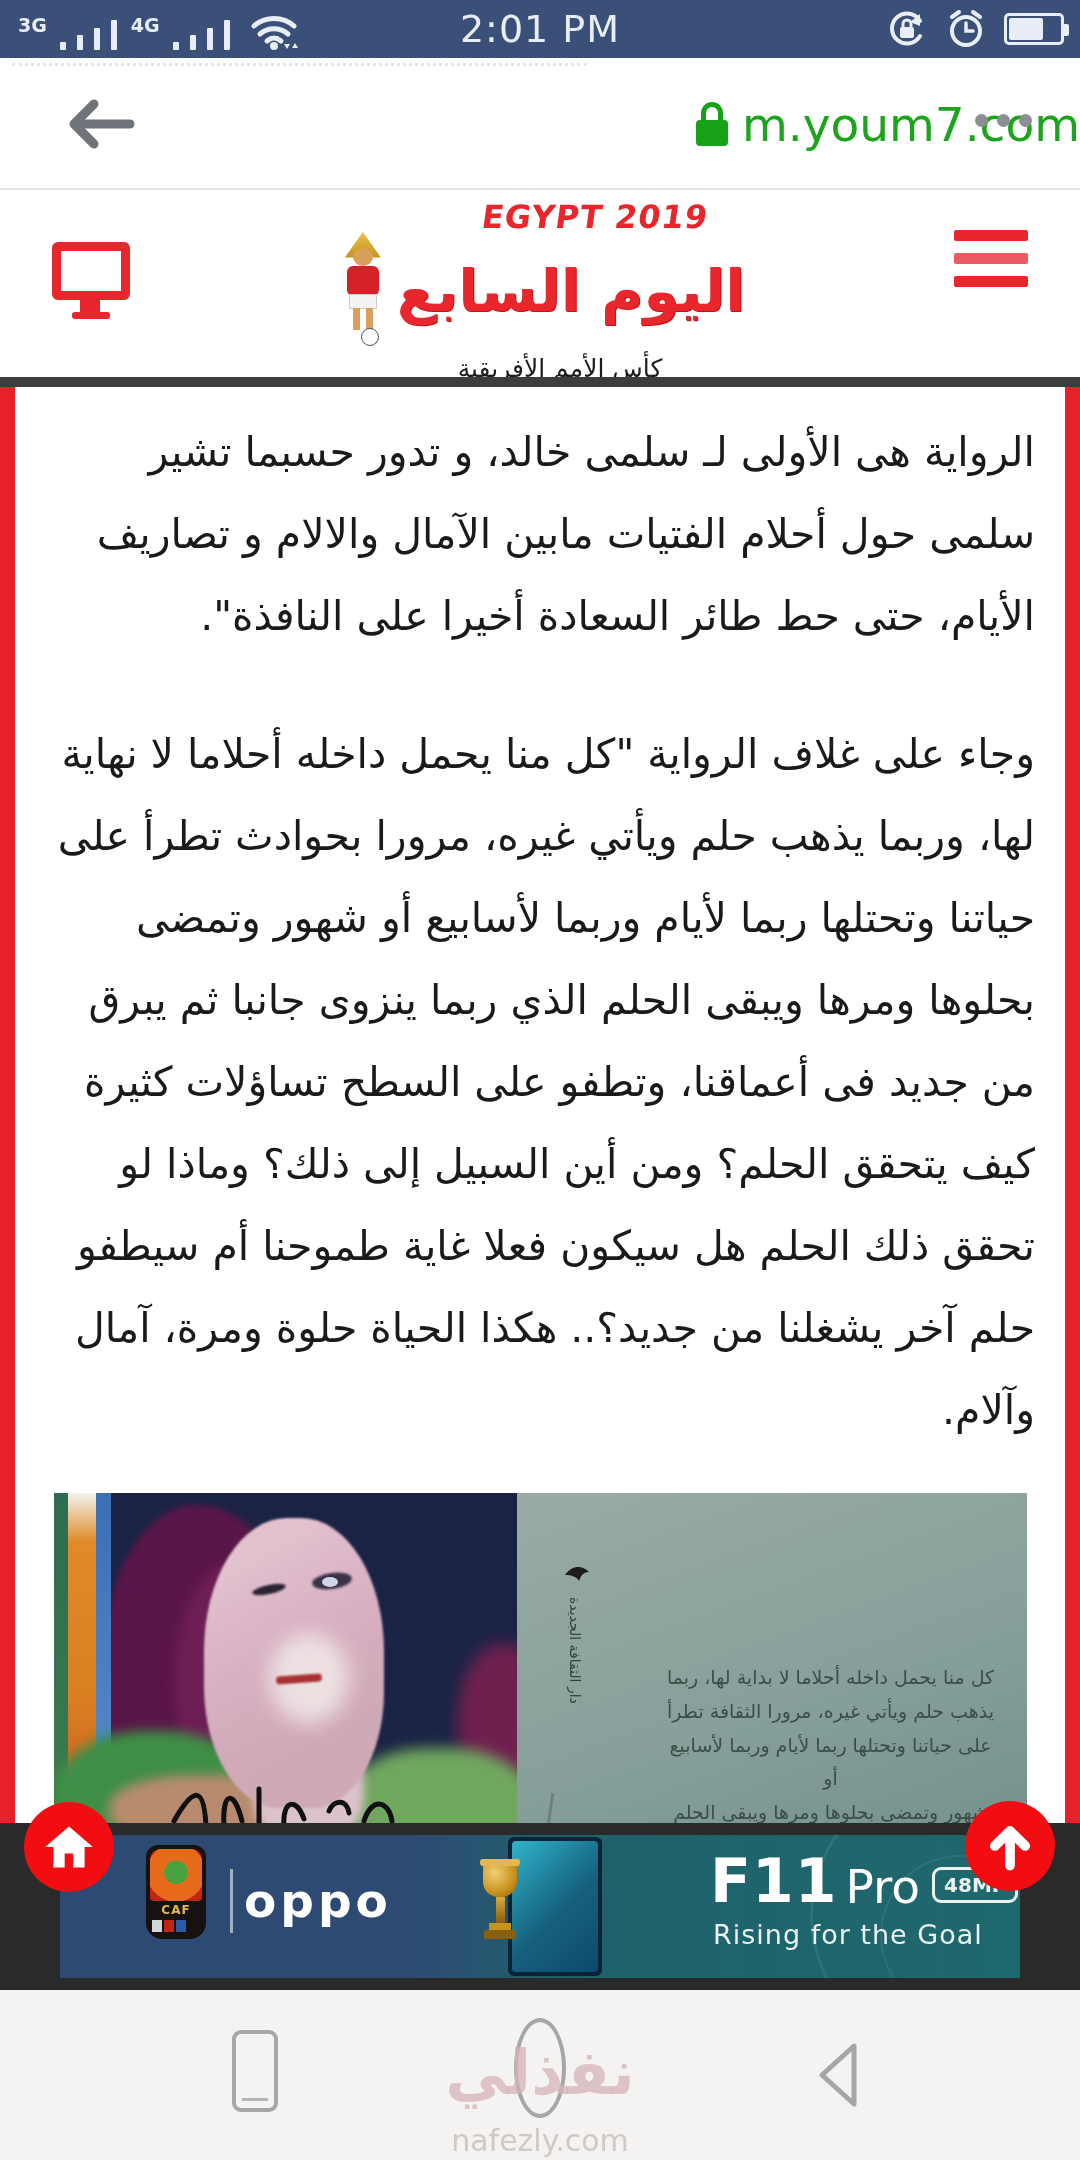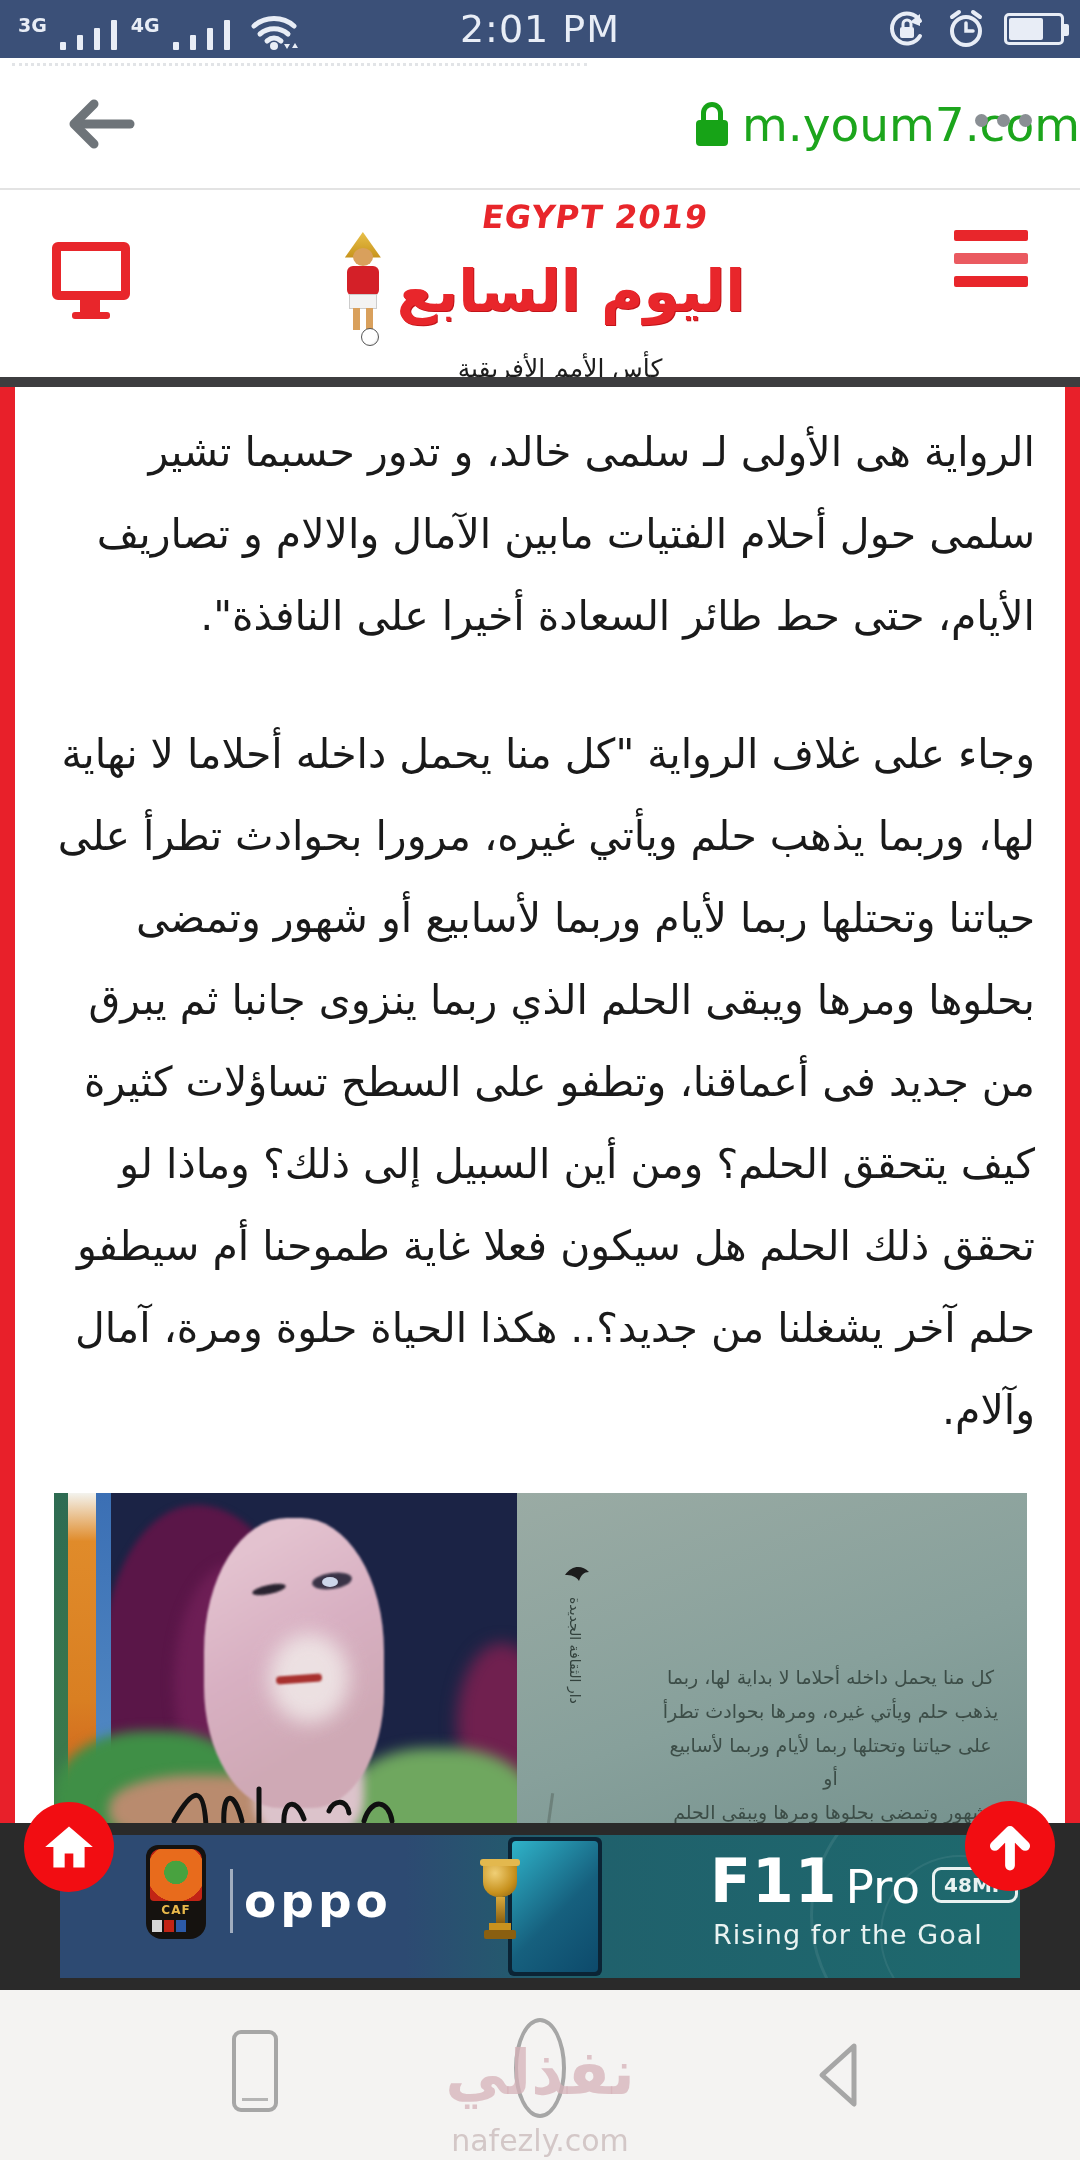--- a/index.html
+++ b/index.html
@@ -270,21 +270,21 @@
           <path d="M10 40 C30 5 40 5 42 45 M60 45 C58 10 70 8 78 40 M95 42 L95 8 M120 45 C118 20 132 15 140 38 M165 30 c5 -12 18 -12 20 2 M200 40 c8 -25 25 -20 28 0" fill="none" stroke="#101010" stroke-width="5" stroke-linecap="round"></path>
         </svg>
       </div>
       <div class="bcover">
         <svg class="bird-icon" width="28" height="24" viewBox="0 0 28 24">
           <path d="M2 12 C9 2 19 2 26 9 C21 9 18 12 16 18 C13 13 8 12 2 12 Z" fill="#1c1c1c"></path>
         </svg>
         <div class="publisher-v" lang="ar">دار الثقافة الجديدة</div>
         <div class="blurb" lang="ar">
           <span>كل منا يحمل داخله أحلاما لا بداية لها، ربما</span>
-          <span>يذهب حلم ويأتي غيره، ومرها بحوادث تطرأ</span>
+          <span>يذهب حلم ويأتي غيره، مرورا الثقافة تطرأ</span>
           <span>على حياتنا وتحتلها ربما لأيام وربما لأسابيع أو</span>
           <span>شهور وتمضى بحلوها ومرها ويبقى الحلم الذي</span>
 
         </div>
         <div class="sig-v"></div>
       </div>
     </div>
   </div>
 
   <div class="fab fab-home">

